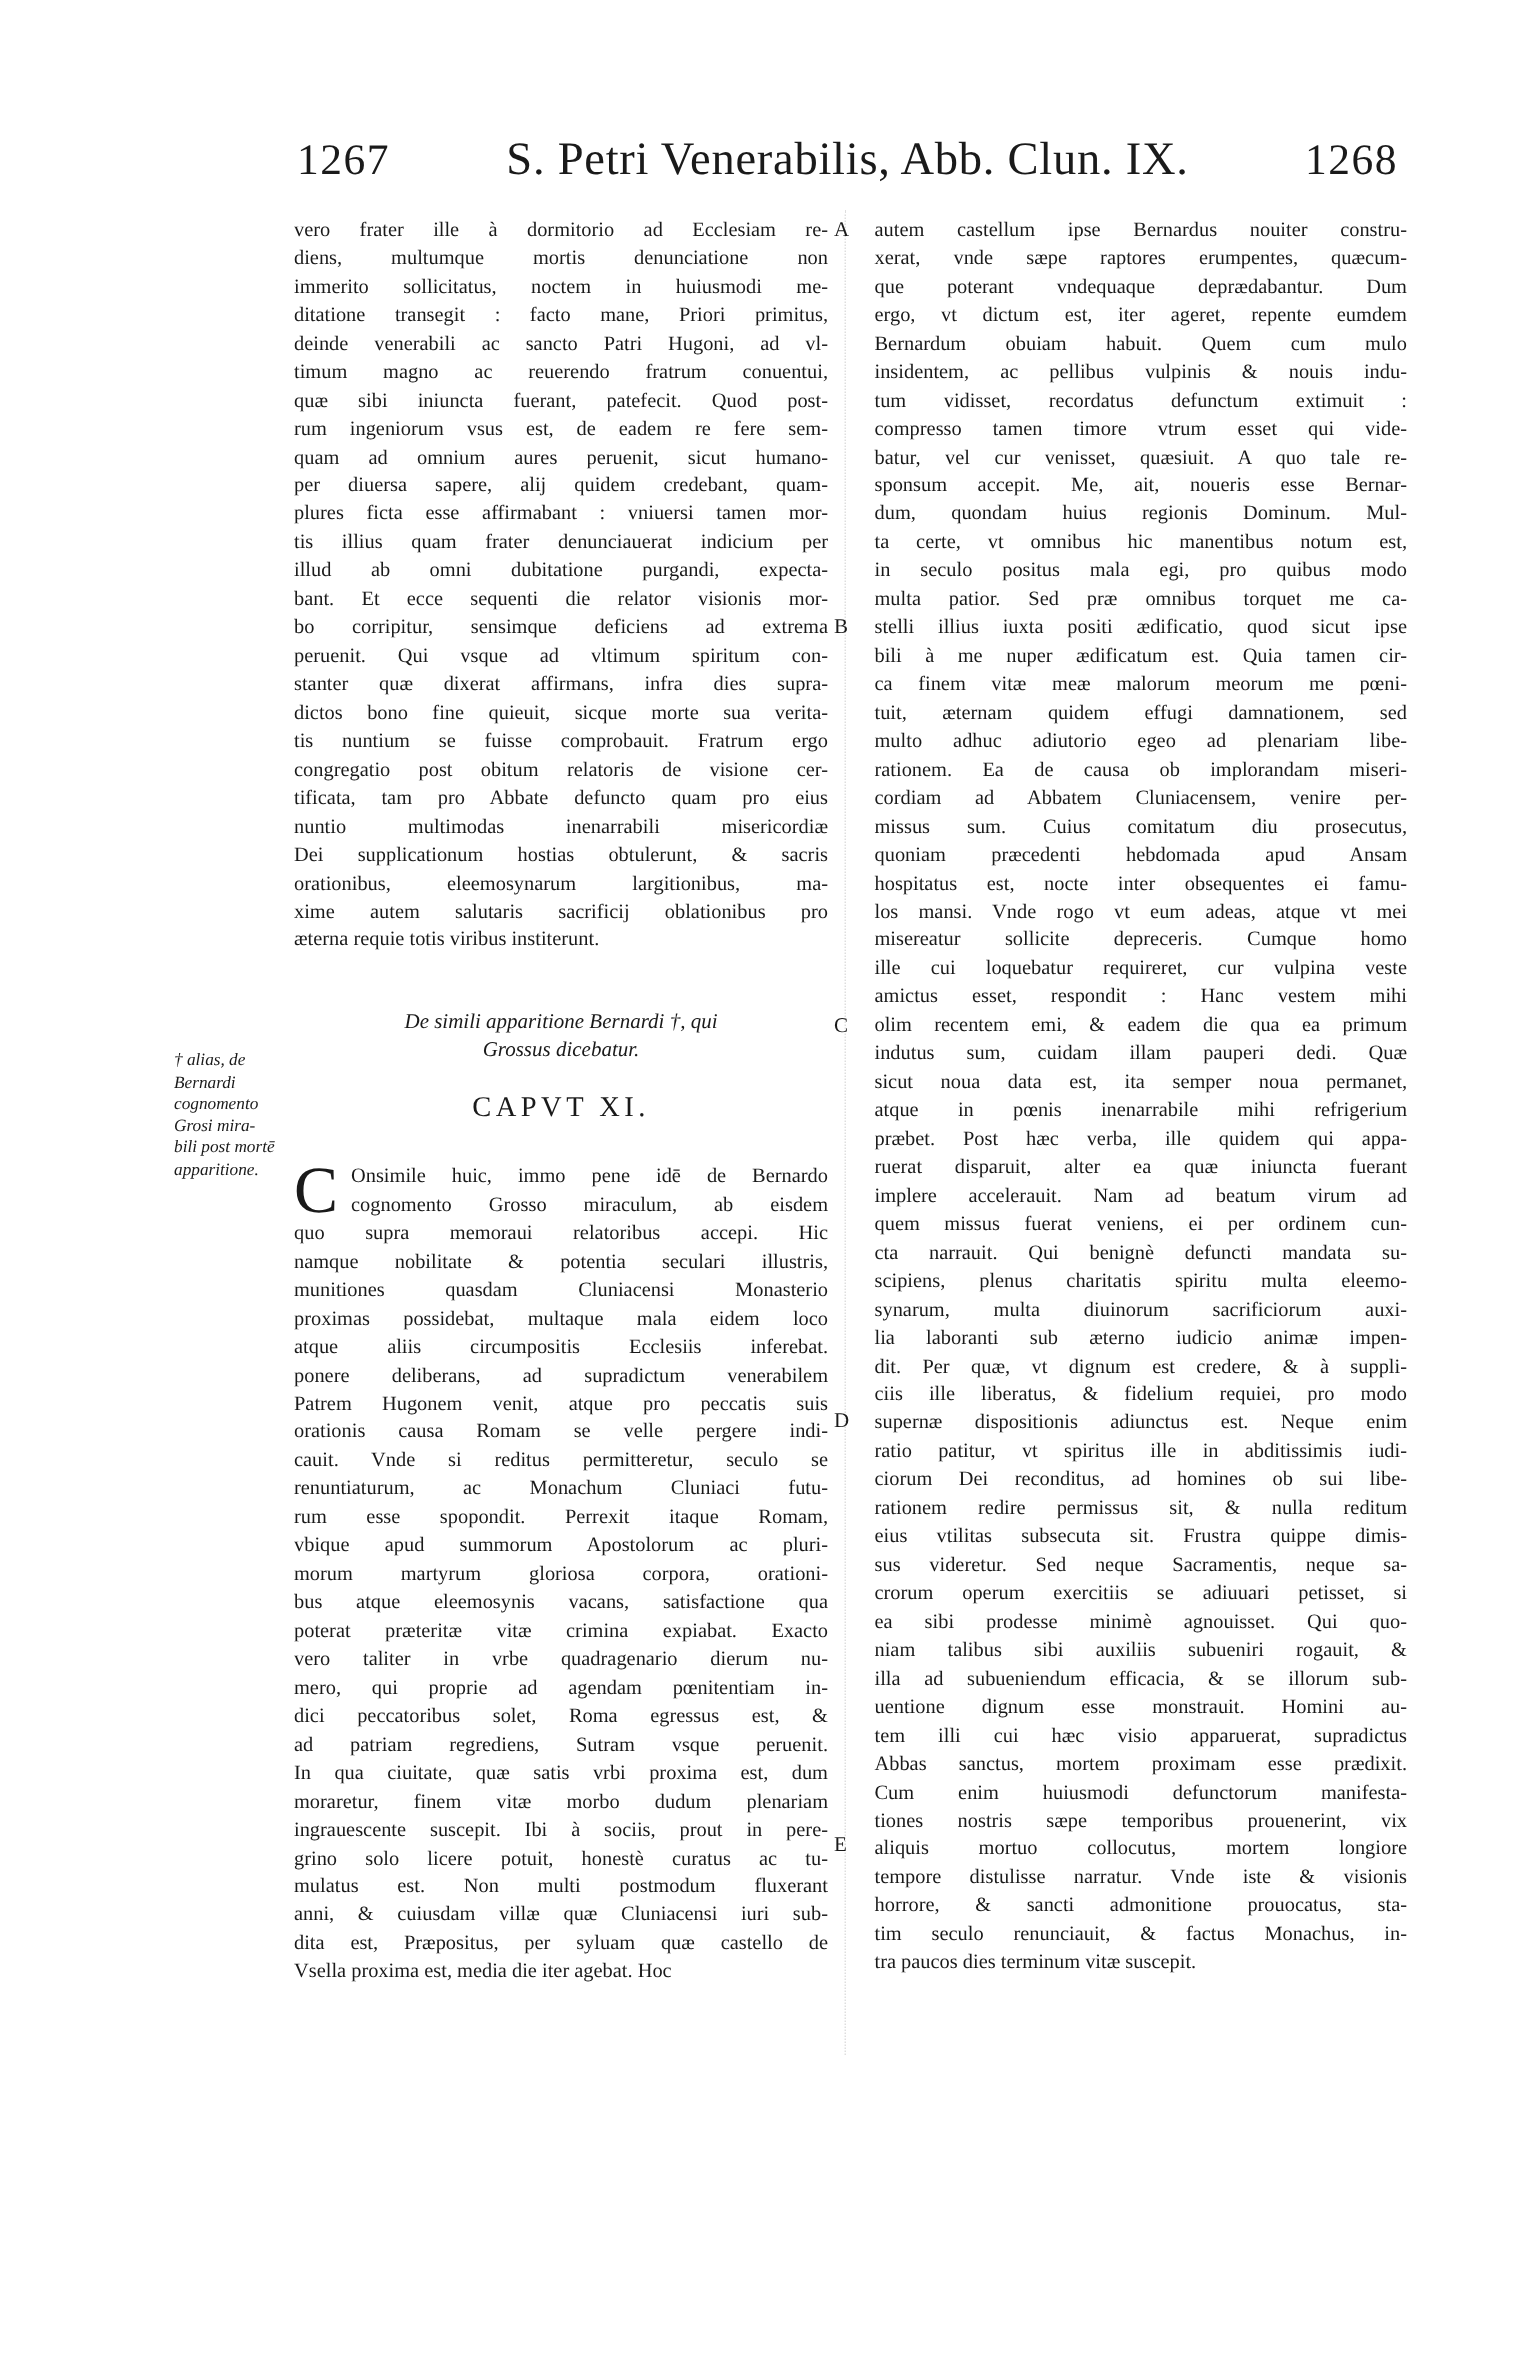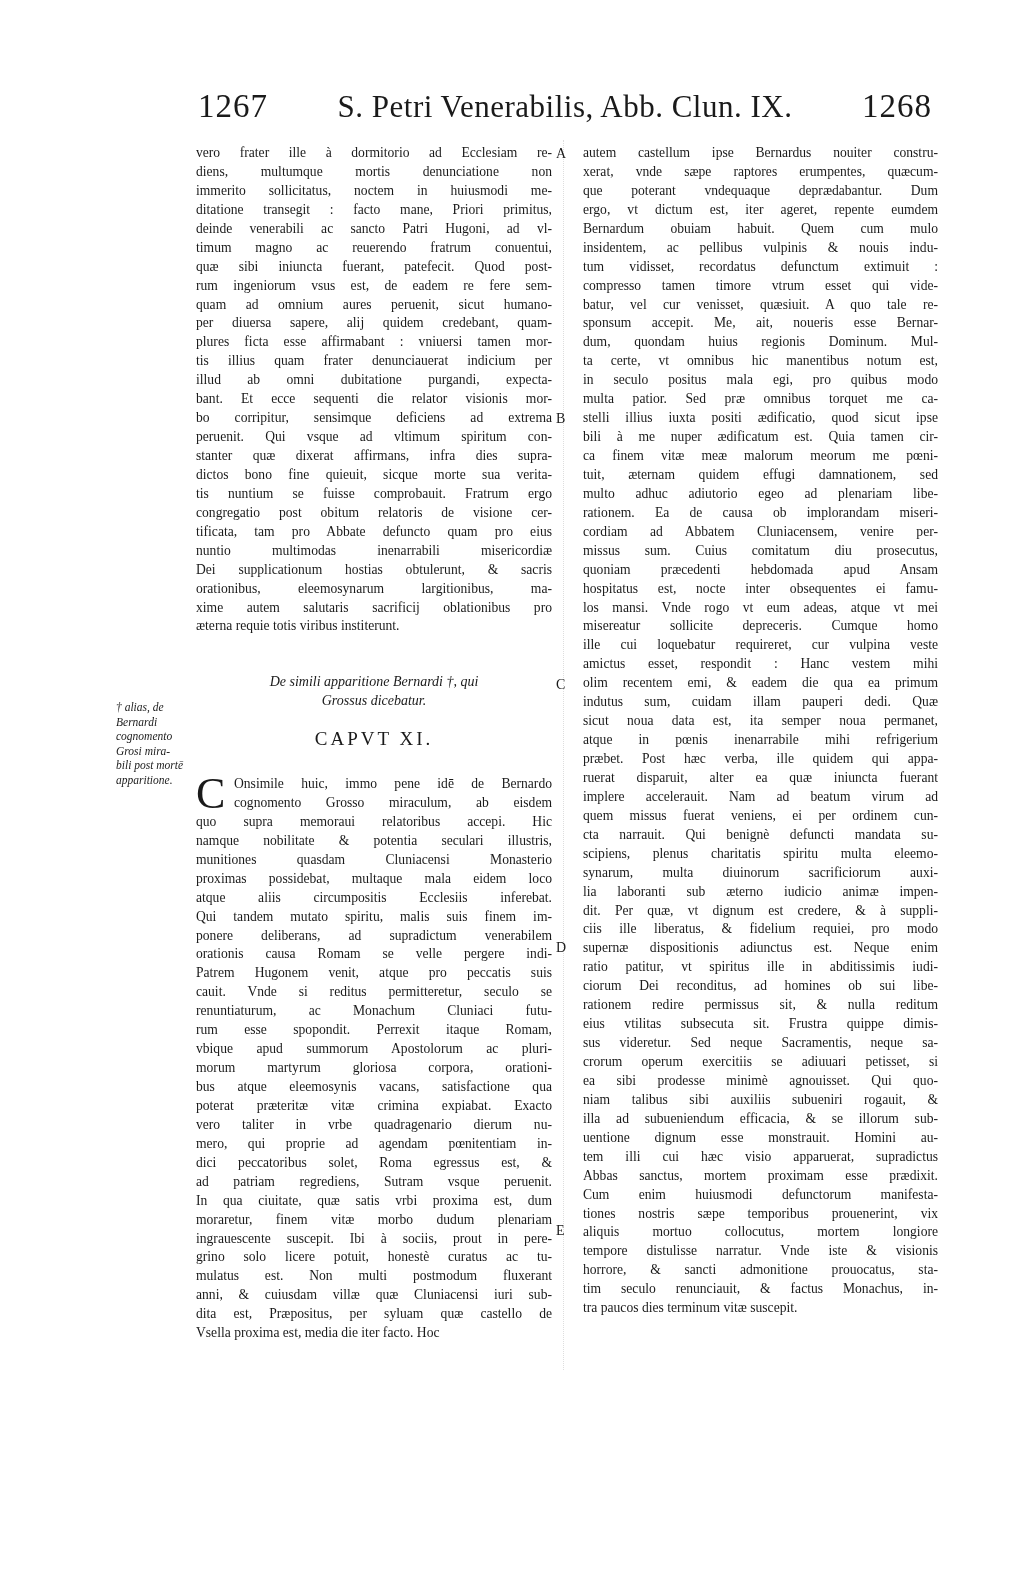--- a/index.html
+++ b/index.html
@@ -1,20 +1,20 @@
 <!DOCTYPE html>
 <html><head>
 <meta charset="utf-8">
 <style>
   html, body { margin: 0; padding: 0; background: #ffffff; }
   body { width: 1024px; height: 1572px; position: relative; overflow: hidden;
          font-family: "Liberation Serif", "DejaVu Serif", serif; color: #1a1a1a; }
   .header { position: absolute; top: 88px; left: 198px; width: 734px; height: 44px;
             display: flex; align-items: baseline; justify-content: space-between; }
-  .header .pg { font-size: 33px; letter-spacing: 1px; }
+  .header .pg { font-size: 29px; letter-spacing: 1px; }
   .header .title { font-size: 31px; letter-spacing: 0.5px; }
   .col { position: absolute; top: 144px; font-size: 13.6px; line-height: 18.95px; }
   .col .line { display: block; text-align: justify; text-align-last: justify; white-space: nowrap; height: 18.95px; }
   .col .line.last { text-align-last: left; }
   .col-left { left: 196px; width: 356px; }
   .col-right { left: 583px; width: 355px; }
   .marker { position: absolute; font-size: 14px; }
   .heading-it { position: absolute; left: 196px; width: 356px; text-align: center; font-style: italic;
                 font-size: 14px; line-height: 19px; }
   .caput { position: absolute; left: 196px; width: 356px; text-align: center; font-size: 19px; letter-spacing: 3px; }
@@ -75,43 +75,42 @@
 <div class="dropcap" style="left:196px; top:774px;">C</div>
 
 <div class="col col-left" id="left-chapter" style="top:775px;">
     <span class="line" style="padding-left: 38px;">Onsimile huic, immo pene idē de Bernardo</span>
     <span class="line" style="padding-left: 38px;">cognomento Grosso miraculum, ab eisdem</span>
     <span class="line">quo supra memoraui relatoribus accepi. Hic</span>
     <span class="line">namque nobilitate &amp; potentia seculari illustris,</span>
     <span class="line">munitiones quasdam Cluniacensi Monasterio</span>
     <span class="line">proximas possidebat, multaque mala eidem loco</span>
     <span class="line">atque aliis circumpositis Ecclesiis inferebat.</span>
-    <span class="line">Qui tandem mutato spiritu, malis suis finem im-</span>
     <span class="line">ponere deliberans, ad supradictum venerabilem</span>
+    <span class="line">Patrem Hugonem venit, atque pro peccatis suis</span>
     <span class="line">orationis causa Romam se velle pergere indi-</span>
-    <span class="line">Patrem Hugonem venit, atque pro peccatis suis</span>
     <span class="line">cauit. Vnde si reditus permitteretur, seculo se</span>
     <span class="line">renuntiaturum, ac Monachum Cluniaci futu-</span>
     <span class="line">rum esse spopondit. Perrexit itaque Romam,</span>
     <span class="line">vbique apud summorum Apostolorum ac pluri-</span>
     <span class="line">morum martyrum gloriosa corpora, orationi-</span>
     <span class="line">bus atque eleemosynis vacans, satisfactione qua</span>
     <span class="line">poterat præteritæ vitæ crimina expiabat. Exacto</span>
     <span class="line">vero taliter in vrbe quadragenario dierum nu-</span>
     <span class="line">mero, qui proprie ad agendam pœnitentiam in-</span>
     <span class="line">dici peccatoribus solet, Roma egressus est, &amp;</span>
     <span class="line">ad patriam regrediens, Sutram vsque peruenit.</span>
     <span class="line">In qua ciuitate, quæ satis vrbi proxima est, dum</span>
     <span class="line">moraretur, finem vitæ morbo dudum plenariam</span>
     <span class="line">ingrauescente suscepit. Ibi à sociis, prout in pere-</span>
     <span class="line">grino solo licere potuit, honestè curatus ac tu-</span>
     <span class="line">mulatus est. Non multi postmodum fluxerant</span>
     <span class="line">anni, &amp; cuiusdam villæ quæ Cluniacensi iuri sub-</span>
     <span class="line">dita est, Præpositus, per syluam quæ castello de</span>
-    <span class="line last">Vsella proxima est, media die iter facto. Hoc</span>
+    <span class="line last">Vsella proxima est, media die iter agebat. Hoc</span>
   </div>
 
 <div class="margin-note" id="margin-note">
     <span class="line" style="height: auto;">† alias, de</span>
     <span class="line" style="height: auto;">Bernardi</span>
     <span class="line" style="height: auto;">cognomento</span>
     <span class="line" style="height: auto;">Grosi mira-</span>
     <span class="line" style="height: auto;">bili post mortē</span>
     <span class="line last" style="height: auto;">apparitione.</span>
   </div>

